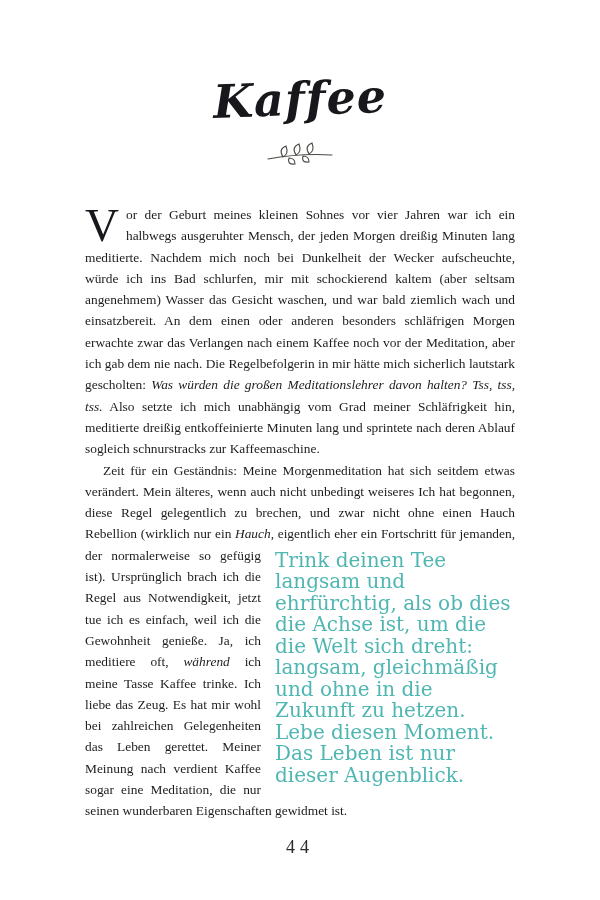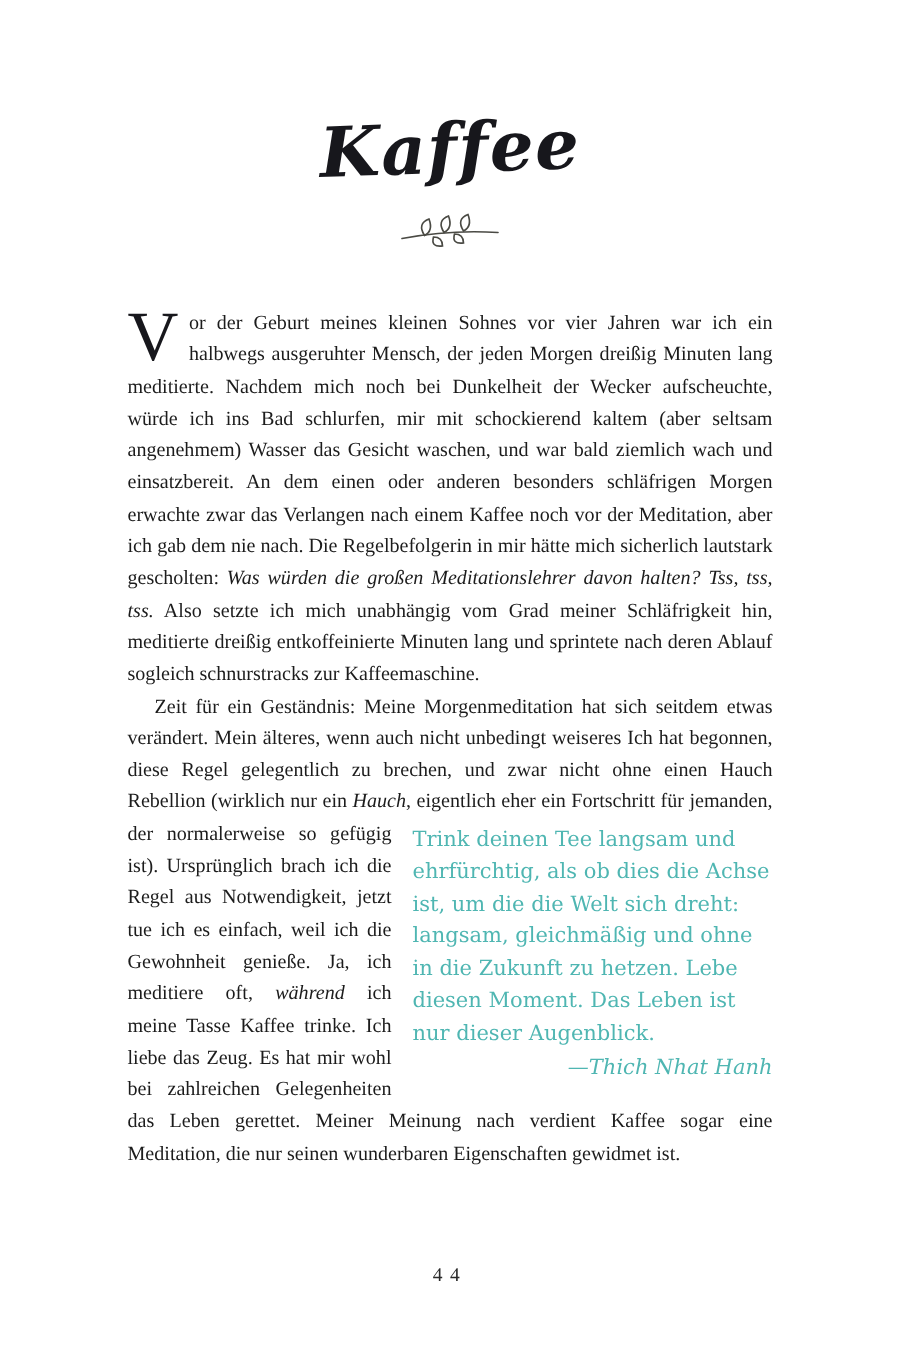--- a/index.html
+++ b/index.html
@@ -53,39 +53,39 @@
     padding: 2px 7px 0 0;
     color: #17171c;
   }
   .pullquote {
     display: block;
     float: right;
     width: 240px;
     margin: 5px 0 6px 14px;
     text-indent: 0;
     font-family: "DejaVu Serif", serif;
-    font-size: 14px;
+    font-size: 20px;
     line-height: 21.5px;
     text-align: left;
     color: var(--teal, #4fb6b2);
   }
   .pq-text { display: block; }
   .pq-attr {
     display: block;
     text-align: right;
     font-style: italic;
     margin-top: 2px;
   }
   .page-number {
     position: absolute;
     bottom: 42px;
     left: 0;
     width: 100%;
     text-align: center;
-    font-size: 13px;
+    font-size: 18px;
     letter-spacing: 5px;
     color: #2a2a2a;
   }
   em { font-style: italic; }
 </style>
 </head>
 <body>
 
 <div class="page">
   <div class="content">
@@ -107,21 +107,20 @@
 
     <div class="body-text">
 
       <p class="para">
         <span class="dropcap">V</span><span>or der Geburt meines kleinen Sohnes vor vier Jahren war ich ein halbwegs ausgeruhter Mensch, der jeden Morgen dreißig Minuten lang meditierte. Nachdem mich noch bei Dunkelheit der Wecker aufscheuchte, würde ich ins Bad schlurfen, mir mit schockierend kaltem (aber seltsam angenehmem) Wasser das Gesicht waschen, und war bald ziemlich wach und einsatzbereit. An dem einen oder anderen besonders schläfrigen Morgen erwachte zwar das Verlangen nach einem Kaffee noch vor der Meditation, aber ich gab dem nie nach. Die Regelbefolgerin in mir hätte mich sicherlich lautstark gescholten: </span><em>Was würden die großen Meditationslehrer davon halten? Tss, tss, tss.</em><span> Also setzte ich mich unabhängig vom Grad meiner Schläfrigkeit hin, meditierte dreißig entkoffeinierte Minuten lang und sprintete nach deren Ablauf sogleich schnurstracks zur Kaffeemaschine.</span>
       </p>
 
       <p class="para para-2">
         <span>Zeit für ein Geständnis: Meine Morgenmeditation hat sich seitdem etwas verändert. Mein älteres, wenn auch nicht unbedingt weiseres Ich hat begonnen, diese Regel gelegentlich zu brechen, und zwar nicht ohne einen Hauch Rebellion (wirklich nur ein </span><em>Hauch</em><span>, eigentlich eher ein Fortschritt für jemanden, der normalerweise </span><span class="pullquote">
             <span class="pq-text">Trink deinen Tee langsam und ehrfürchtig, als ob dies die Achse ist, um die die Welt sich dreht: langsam, gleichmäßig und ohne in die Zukunft zu hetzen. Lebe diesen Moment. Das Leben ist nur dieser Augenblick.</span>
-            <span class="pq-attr">—Thich Nhat Hanh</span>
           </span><span>so gefügig ist). Ursprünglich brach ich die Regel aus Notwendigkeit, jetzt tue ich es einfach, weil ich die Gewohnheit genieße. Ja, ich meditiere oft, </span><em>während</em><span> ich meine Tasse Kaffee trinke. Ich liebe das Zeug. Es hat mir wohl bei zahlreichen Gelegenheiten das Leben gerettet. Meiner Meinung nach verdient Kaffee sogar eine Meditation, die nur seinen wunderbaren Eigenschaften gewidmet ist.</span>
       </p>
 
     </div>
   </div>
 
   <div class="page-number">44</div>
 </div>
 
 </body></html>

